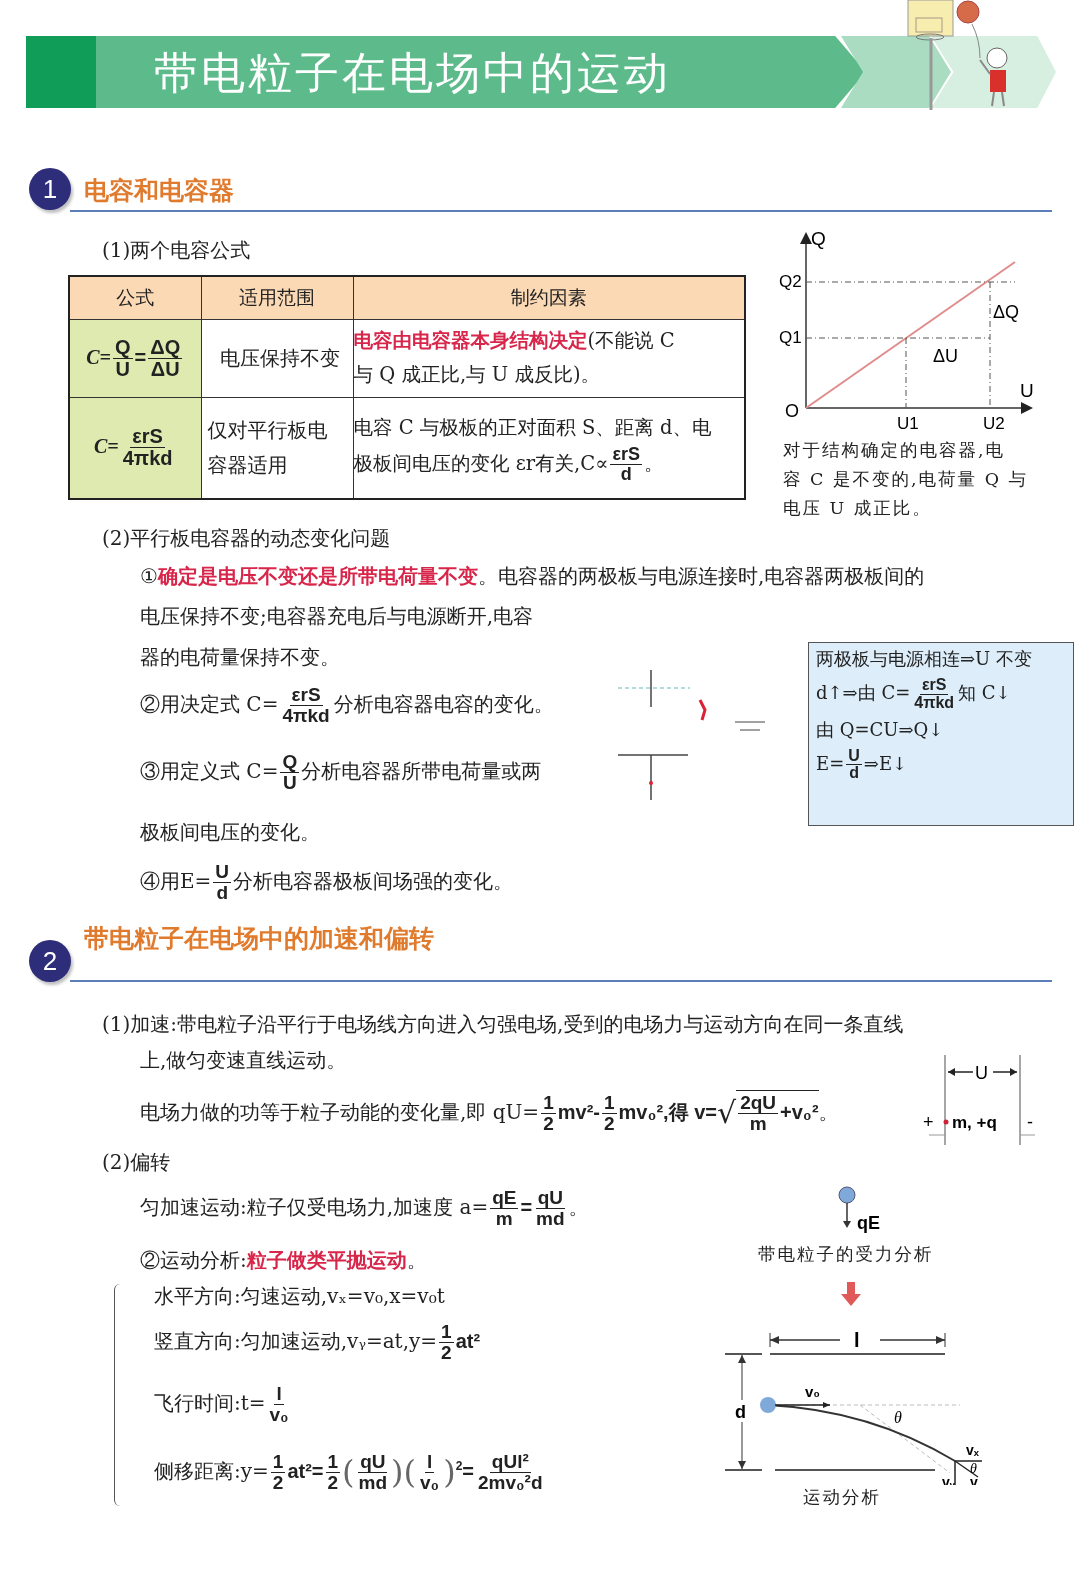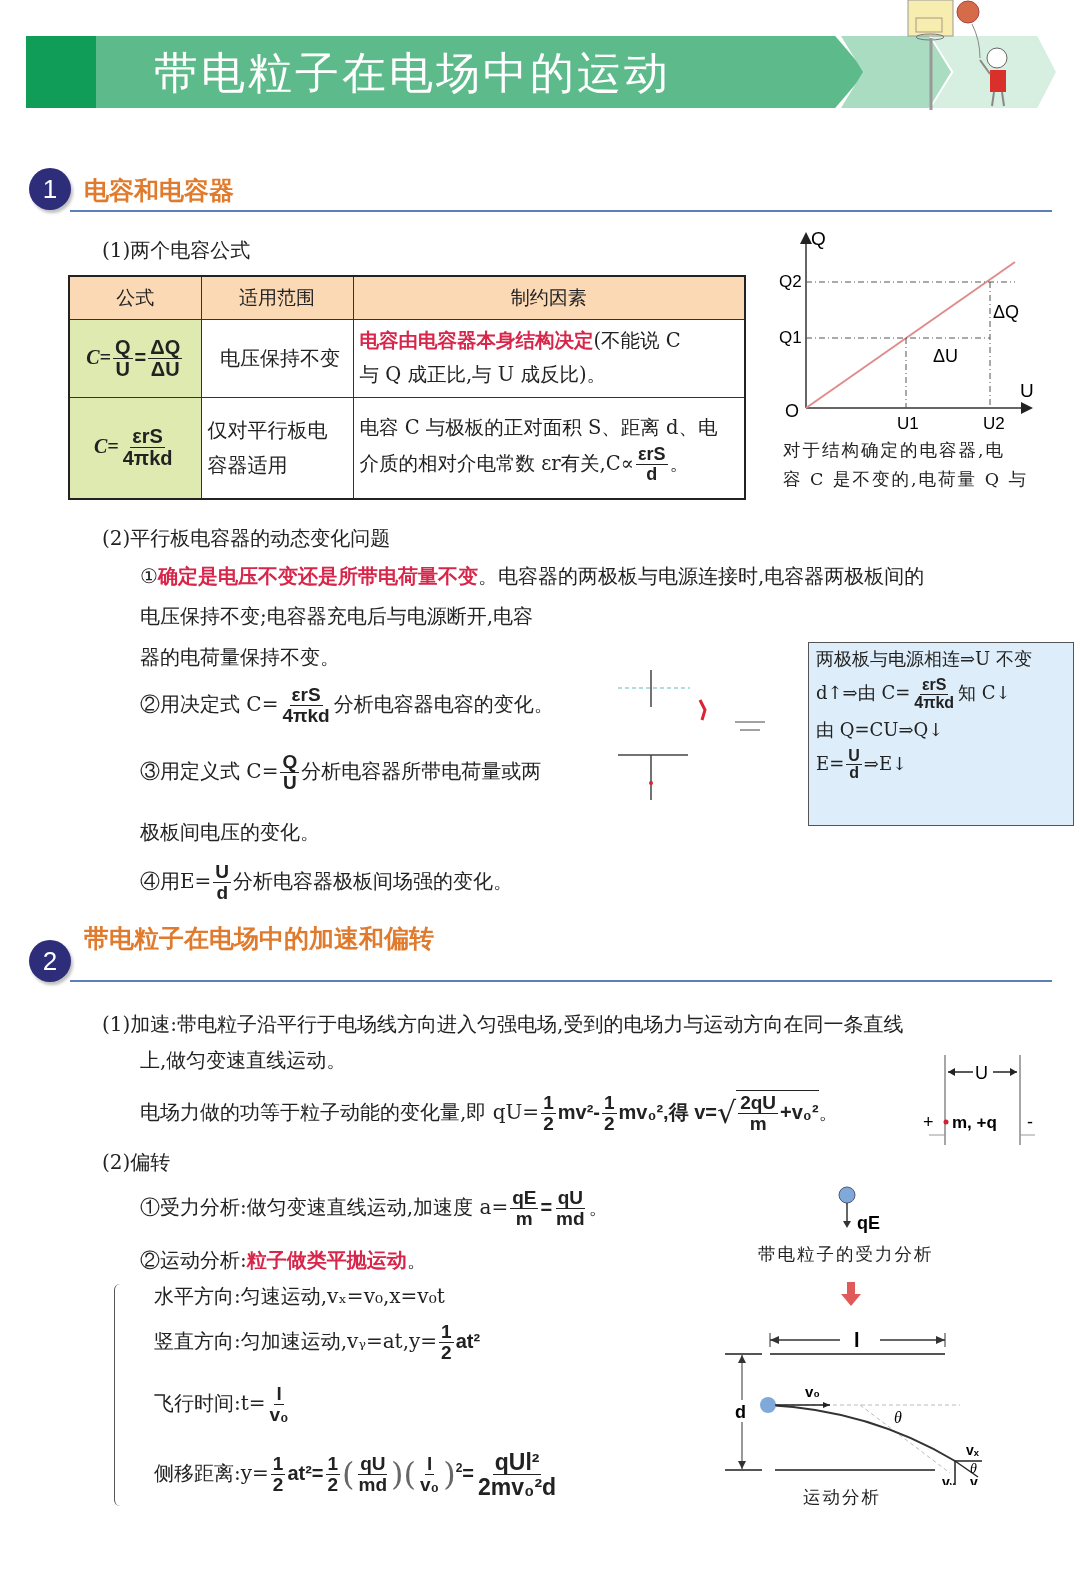--- a/index.html
+++ b/index.html
@@ -31,21 +31,21 @@
   .sec-rule { height: 2px; background: #5b7db8; }
 
   .p { font-size: 20px; line-height: 1.4; white-space: nowrap; margin-left: 32px; }
 
   
   table.cap { border-collapse: collapse; position:absolute; left:68px; top:275px; width:678px; }
   table.cap td, table.cap th { border: 1.5px solid #333; }
   table.cap th { background: #fbd9b5; height: 43px; font-family:"DejaVu Sans",sans-serif; font-weight: normal; font-size: 19px; }
   table.cap td.f { background: #dfeab0; width: 132px; text-align: center; }
   table.cap td.r { width: 152px; font-size: 20px; padding-left: 6px; }
-  table.cap td.c { font-size: 19.5px; padding: 4px 6px; line-height: 1.75; }
+  table.cap td.c { font-size: 19.5px; padding: 4px 0; line-height: 1.75; }
   table.cap { border: 2.5px solid #222; }
 
   
   .frac { display: inline-flex; flex-direction: column; align-items: center; vertical-align: middle; margin: 0 2px; line-height: 1.05; }
   .frac .num { border-bottom: 1.5px solid #222; padding: 0 2px; }
   .frac .den { padding: 0 2px; }
   sub, sup { font-size: 0.6em; }
 
   
   .info-box { left: 787px; top: 642px; width: 266px; height: 184px; background: #ddeefa; border: 1.5px solid #555;
@@ -113,21 +113,21 @@
       <span class="it">C=</span><span class="frac">
             <span class="num">εrS</span>
             <span class="den">4πkd</span>
           </span>
     </td>
     <td class="r" style="line-height:1.75">
       <span>仅对平行板电</span><br><span>容器适用</span>
     </td>
     <td class="c">
       <span>电容 C 与极板的正对面积 S、距离 d、电</span><br>
-      <span>介质的相对介电常数 εr有关,C∝</span><span class="frac math" style="font-size:18px">
+      <span>极板间电压的变化 εr有关,C∝</span><span class="frac math" style="font-size:18px">
             <span class="num">εrS</span>
             <span class="den">d</span>
           </span><span>。</span>
     </td>
   </tr>
 </tbody>
   </table>
 
 <svg class="abs" style="left:775px;top:225px" width="280" height="210">
   <defs>
@@ -148,20 +148,21 @@
   <text x="4" y="62" font-family="Liberation Sans, sans-serif" font-size="17">Q2</text>
   <text x="4" y="118" font-family="Liberation Sans, sans-serif" font-size="17">Q1</text>
   <text x="122" y="204" font-family="Liberation Sans, sans-serif" font-size="17">U1</text>
   <text x="208" y="204" font-family="Liberation Sans, sans-serif" font-size="17">U2</text>
   <text x="218" y="93" font-family="Liberation Sans, sans-serif" font-size="18">ΔQ</text>
   <text x="158" y="137" font-family="Liberation Sans, sans-serif" font-size="18">ΔU</text>
 </svg>
 <div class="abs caption" style="left:783px;top:436px">
   <div>对于结构确定的电容器,电</div>
   <div>容 C 是不变的,电荷量 Q 与</div>
+  <div>电压 U 成正比。</div>
 </div>
 
 <div class="abs p" style="left:70px;top:524px">(2)平行板电容器的动态变化问题</div>
 <div class="abs p" style="left:108px;top:562px">
   <span>①</span><span class="red">确定是电压不变还是所带电荷量不变</span><span>。电容器的两极板与电源连接时,电容器两极板间的</span>
 </div>
 <div class="abs p" style="left:108px;top:602px">电压保持不变;电容器充电后与电源断开,电容</div>
 <div class="abs p" style="left:108px;top:643px">器的电荷量保持不变。</div>
 
 <div class="abs p" style="left:108px;top:685px">
@@ -237,21 +238,21 @@
   <text x="8" y="73" font-family="Liberation Sans, sans-serif" font-size="18">+</text>
   <circle cx="31" cy="67" r="2.5" fill="#c23"></circle>
   <text x="37" y="73" font-family="Liberation Sans, sans-serif" font-weight="bold" font-size="17">m, +q</text>
   <text x="112" y="73" font-family="Liberation Sans, sans-serif" font-size="18">-</text>
   <line x1="14" y1="80" x2="30" y2="80" stroke="#999"></line>
   <line x1="105" y1="80" x2="120" y2="80" stroke="#999"></line>
 </svg>
 
 <div class="abs p" style="left:70px;top:1148px">(2)偏转</div>
 <div class="abs p" style="left:108px;top:1188px">
-  <span>①受力分析:做匀变速直线运动,加速度 a=</span><span class="frac math" style="font-size:19px">
+  <span>匀加速运动:粒子仅受电场力,加速度 a=</span><span class="frac math" style="font-size:19px">
       <span class="num">qE</span>
       <span class="den">m</span>
     </span><span class="math">=</span><span class="frac math" style="font-size:19px">
       <span class="num">qU</span>
       <span class="den">md</span>
     </span><span>。</span>
 </div>
 <div class="abs p" style="left:108px;top:1246px">
   <span>②运动分析:</span><span class="red">粒子做类平抛运动</span><span>。</span>
 </div>
@@ -277,21 +278,21 @@
       <span class="den">2</span>
     </span><span class="math">at²=</span><span class="frac math" style="font-size:19px">
       <span class="num">1</span>
       <span class="den">2</span>
     </span><span style="font-size:32px;color:#666;vertical-align:middle">(</span><span class="frac math" style="font-size:19px">
       <span class="num">qU</span>
       <span class="den">md</span>
     </span><span style="font-size:32px;color:#666;vertical-align:middle">)(</span><span class="frac math" style="font-size:19px">
       <span class="num">l</span>
       <span class="den">v₀</span>
-    </span><span style="font-size:32px;color:#666;vertical-align:middle">)</span><sup class="math">2</sup><span class="math">=</span><span class="frac math" style="font-size:23px">
+    </span><span style="font-size:32px;color:#666;vertical-align:middle">)</span><sup class="math">2</sup><span class="math">=</span><span class="frac math" style="font-size:19px">
       <span class="num">qUl²</span>
       <span class="den">2mv₀²d</span>
     </span>
 </div>
 
 <svg class="abs" style="left:820px;top:1185px" width="80" height="50">
   <circle cx="27" cy="10" r="8" fill="#7fa9d8" stroke="#557"></circle>
   <line x1="27" y1="18" x2="27" y2="38" stroke="#333" stroke-width="1.5"></line>
   <path d="M23 36 l4 7 l4 -7 z" fill="#333"></path>
   <text x="37" y="44" font-family="Liberation Sans, sans-serif" font-weight="bold" font-size="18">qE</text>

